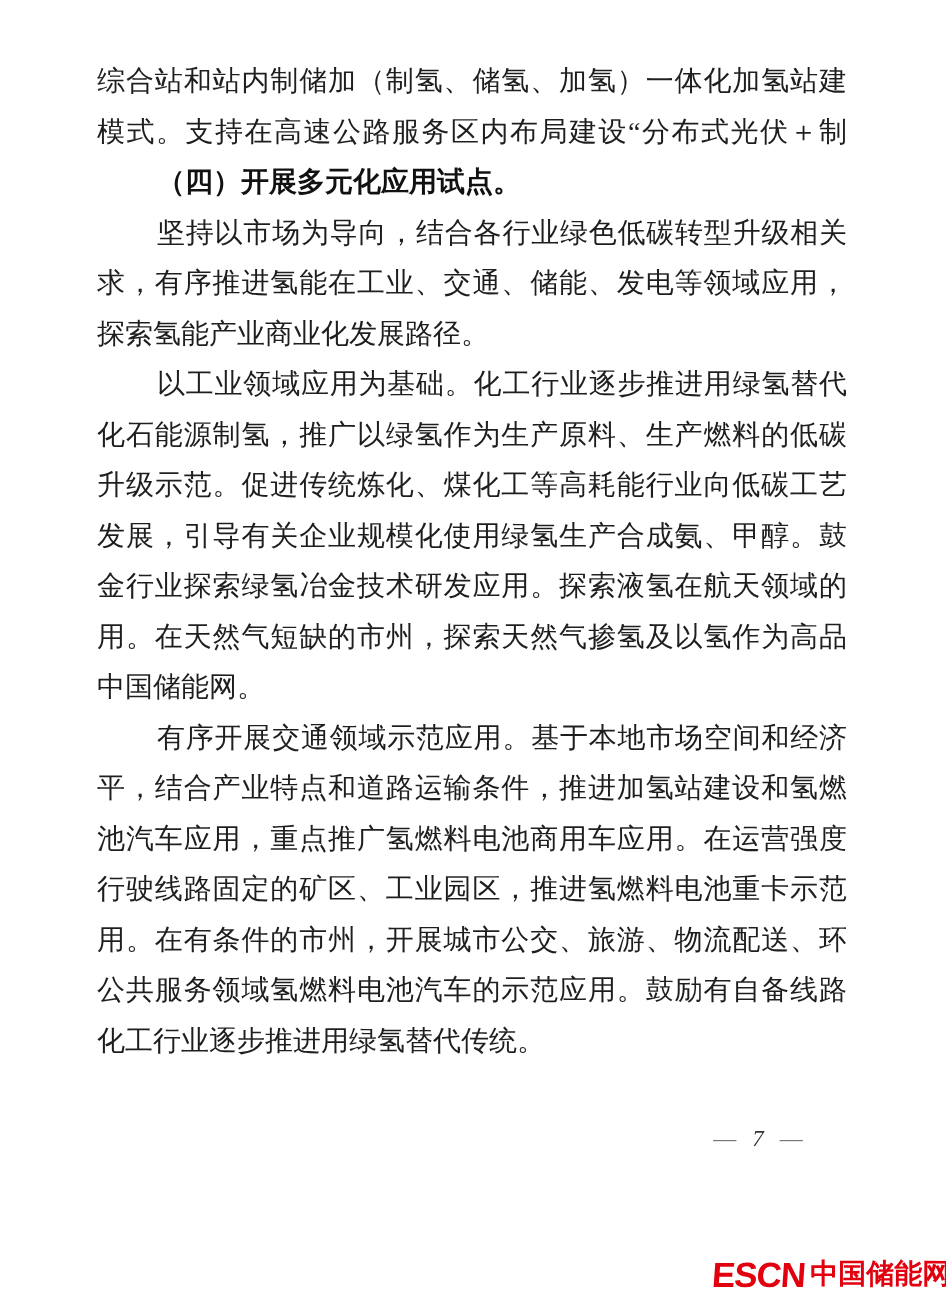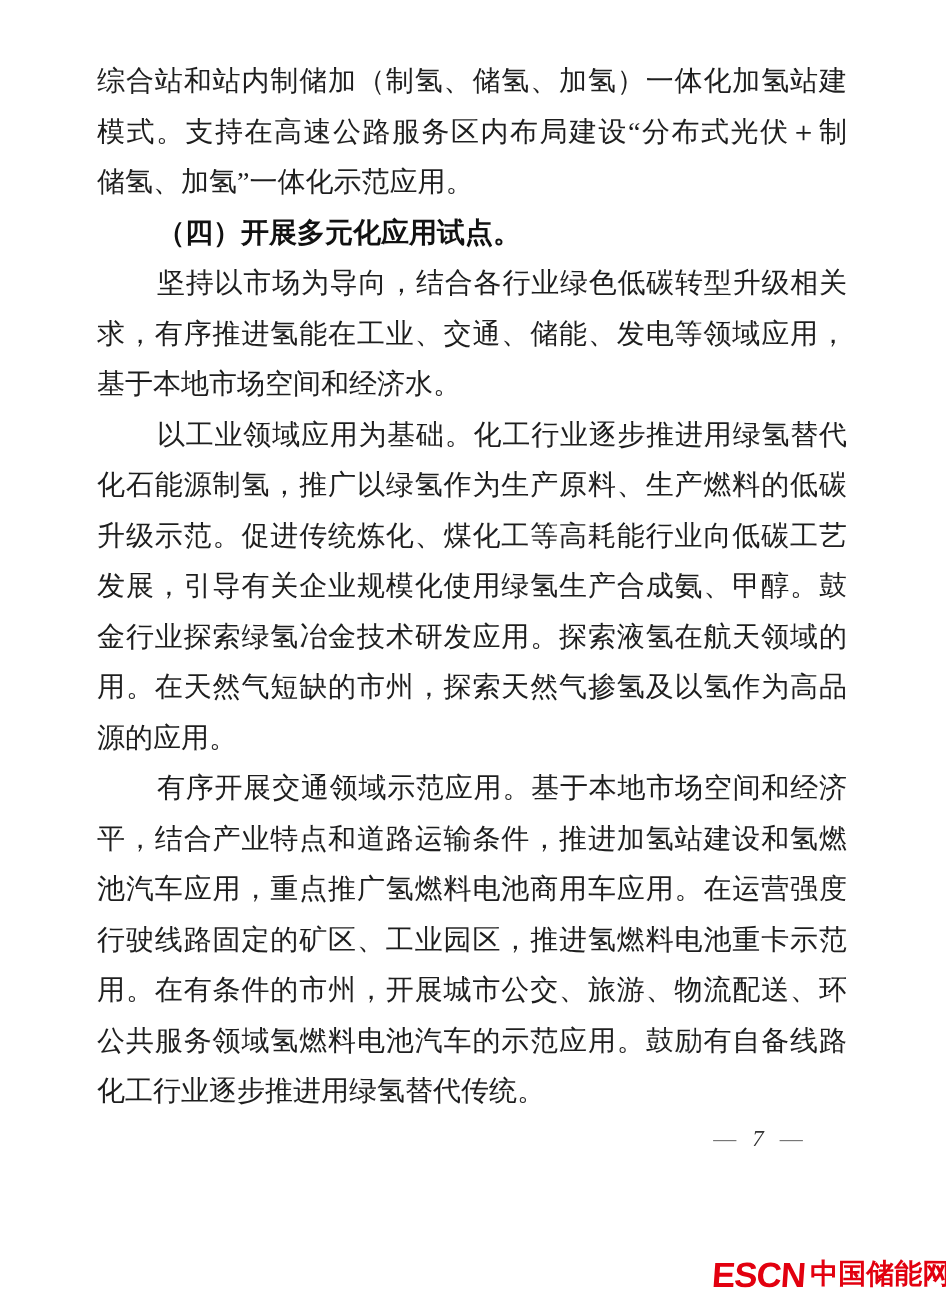--- a/index.html
+++ b/index.html
@@ -77,32 +77,31 @@
   }
 </style>
 </head>
 <body>
 
 <div class="page">
 
   <div class="text-block">
     <div class="line">综合站和站内制储加（制氢、储氢、加氢）一体化加氢站建设新</div>
     <div class="line">模式。支持在高速公路服务区内布局建设“分布式光伏＋制氢、</div>
-    <div class="line short">储氢、加氢”一体化示范应用。</div>
     <div class="line short indent heading">（四）开展多元化应用试点。</div>
     <div class="line indent">坚持以市场为导向，结合各行业绿色低碳转型升级相关要</div>
     <div class="line">求，有序推进氢能在工业、交通、储能、发电等领域应用，加快</div>
-    <div class="line short">基于本地市场空间和经济水。</div>
+    <div class="line short">探索氢能产业商业化发展路径。</div>
     <div class="line indent">以工业领域应用为基础。化工行业逐步推进用绿氢替代传统</div>
     <div class="line">化石能源制氢，推广以绿氢作为生产原料、生产燃料的低碳转型</div>
     <div class="line">升级示范。促进传统炼化、煤化工等高耗能行业向低碳工艺转变</div>
     <div class="line">发展，引导有关企业规模化使用绿氢生产合成氨、甲醇。鼓励冶</div>
     <div class="line">金行业探索绿氢冶金技术研发应用。探索液氢在航天领域的应</div>
     <div class="line">用。在天然气短缺的市州，探索天然气掺氢及以氢作为高品质热</div>
-    <div class="line short">源的应用。</div>
+    <div class="line short">中国储能网。</div>
     <div class="line indent">有序开展交通领域示范应用。基于本地市场空间和经济水</div>
     <div class="line">平，结合产业特点和道路运输条件，推进加氢站建设和氢燃料电</div>
     <div class="line">池汽车应用，重点推广氢燃料电池商用车应用。在运营强度大、</div>
     <div class="line">行驶线路固定的矿区、工业园区，推进氢燃料电池重卡示范应</div>
     <div class="line">用。在有条件的市州，开展城市公交、旅游、物流配送、环卫等</div>
     <div class="line">公共服务领域氢燃料电池汽车的示范应用。鼓励有自备线路的工</div>
     <div class="line short">化工行业逐步推进用绿氢替代传统。</div>
   </div>
 
   <div class="footer">

